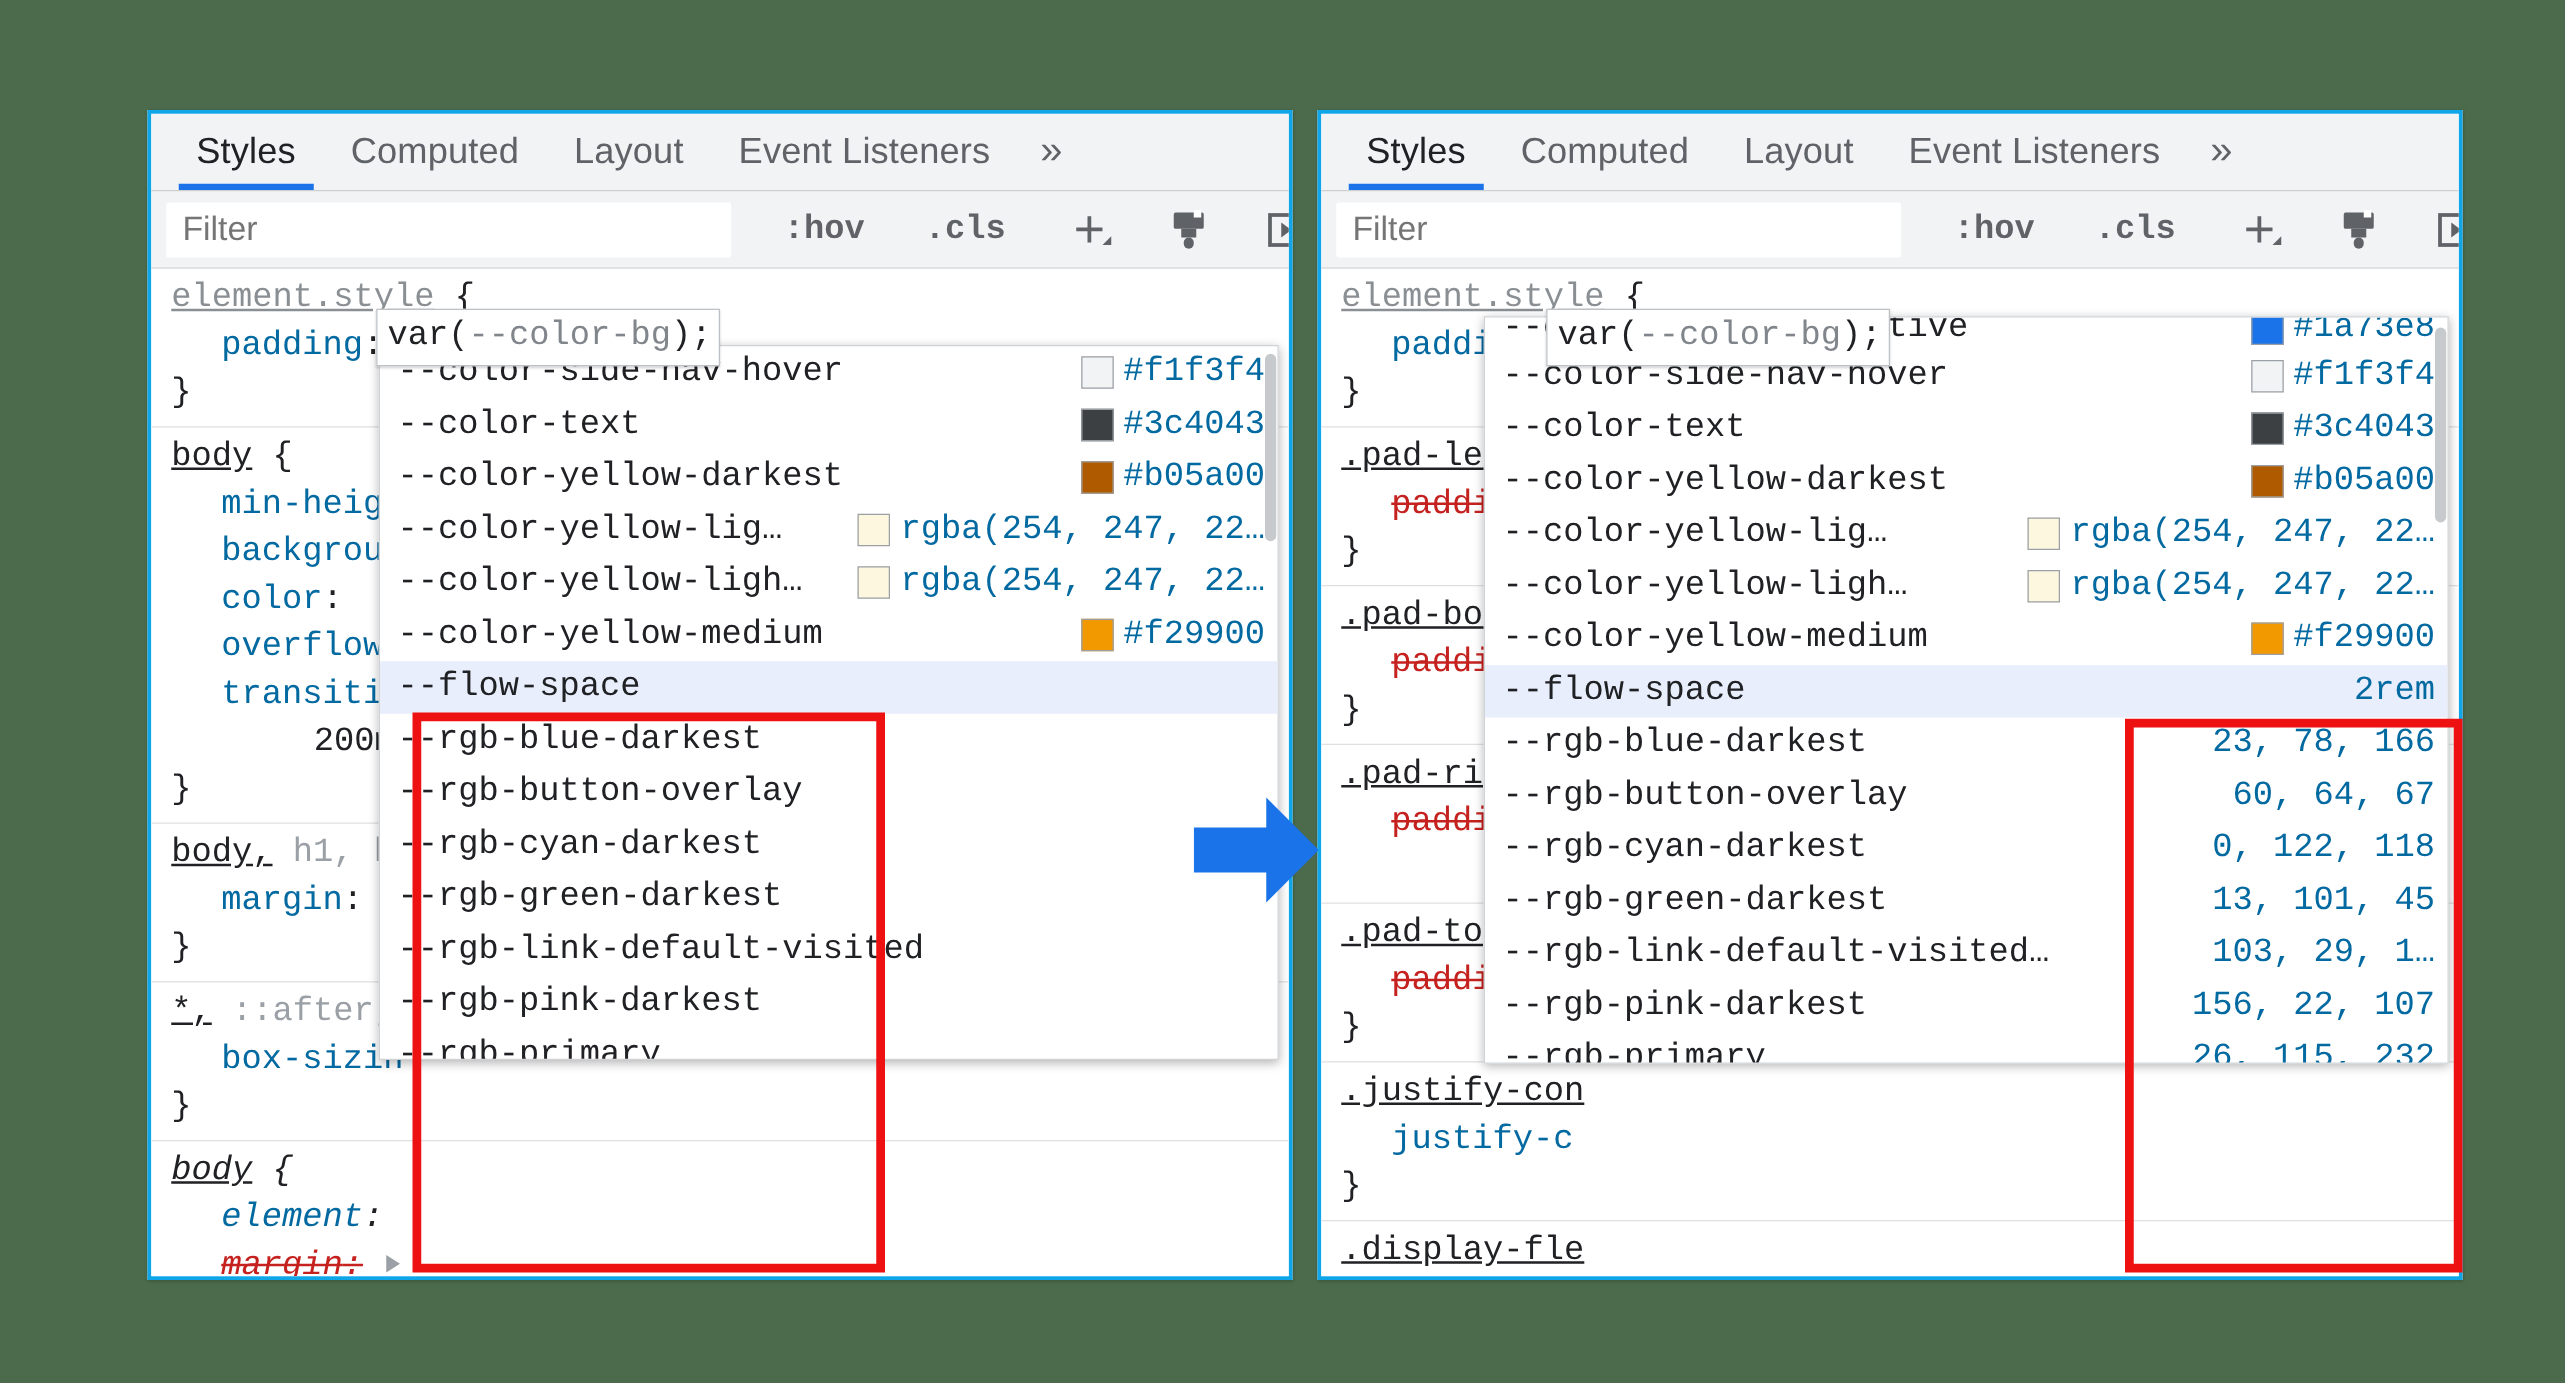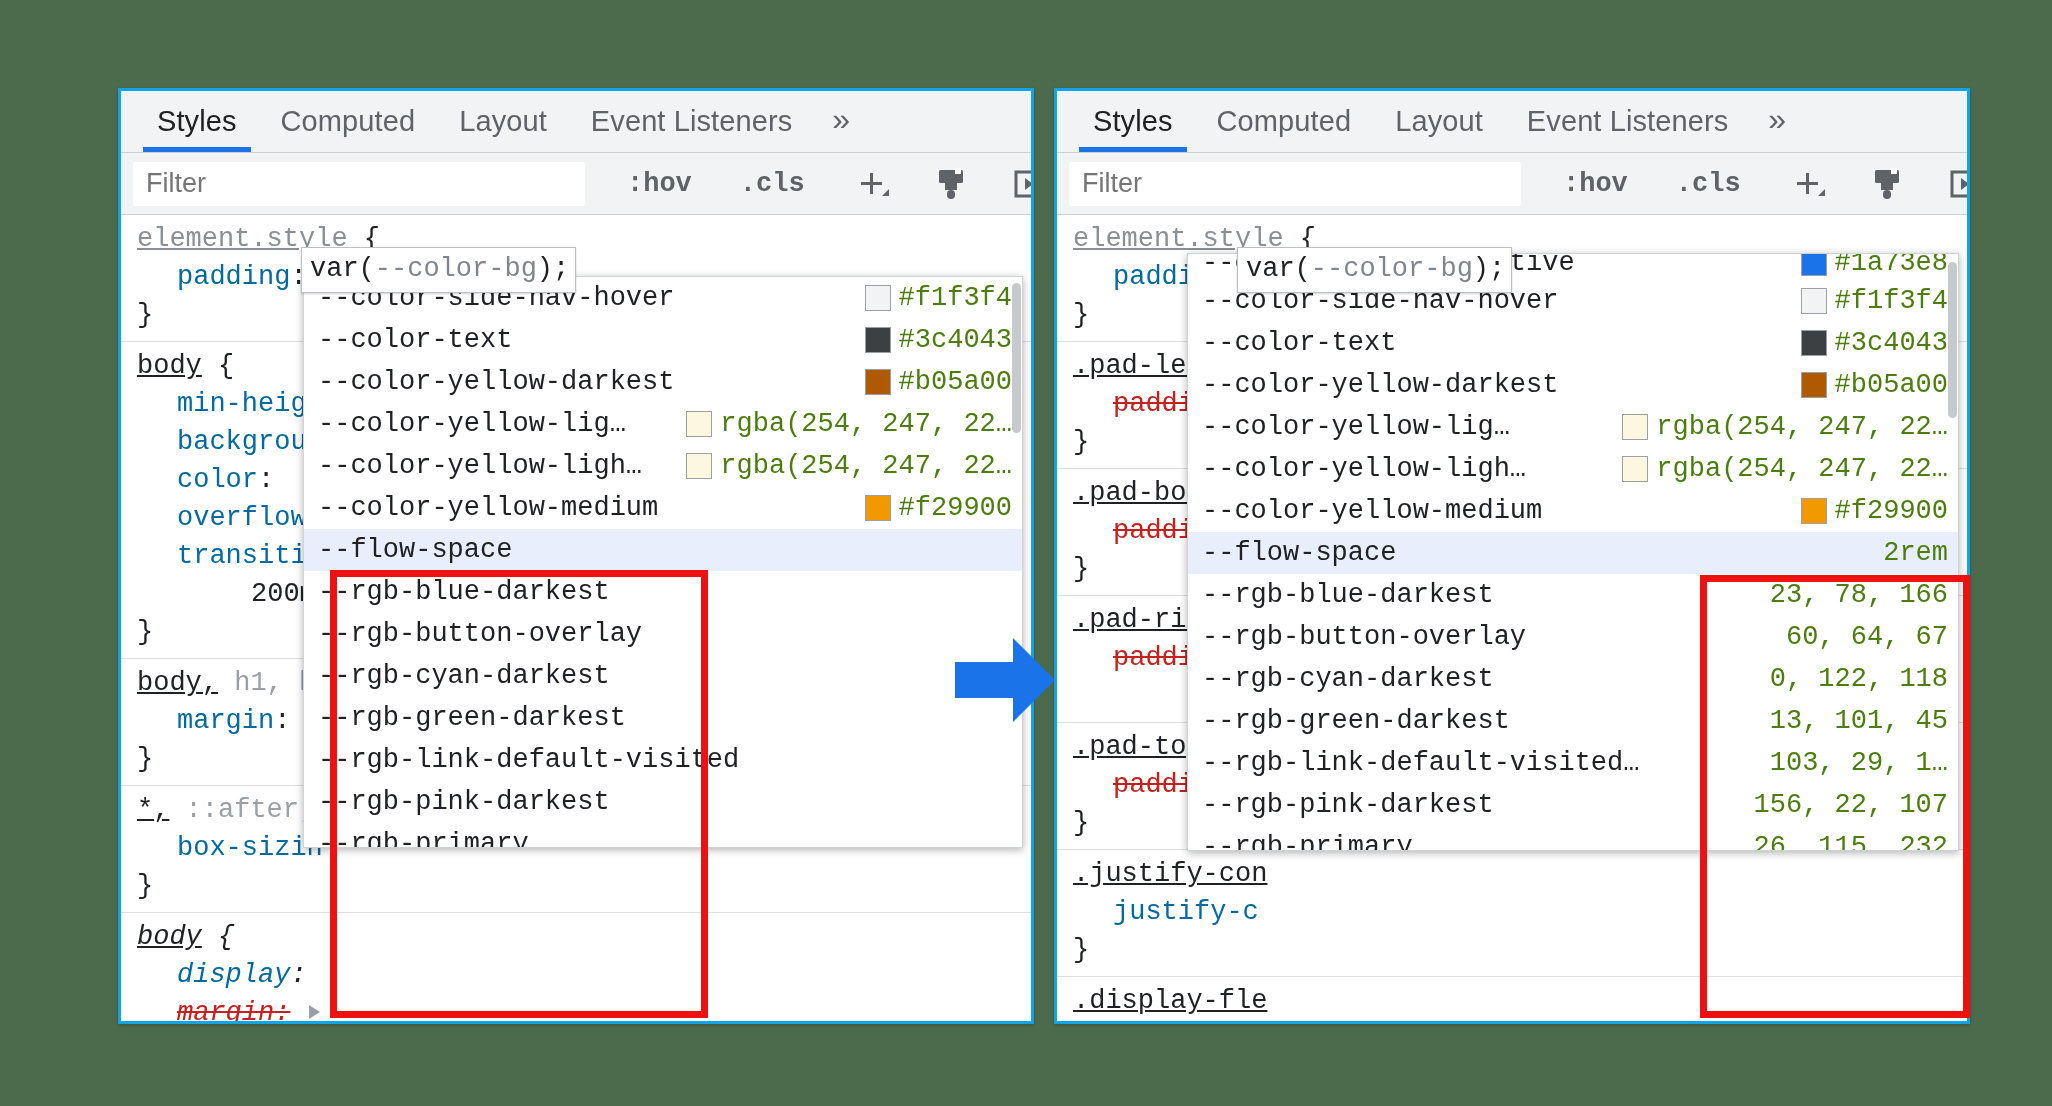--- a/index.html
+++ b/index.html
@@ -203,21 +203,21 @@
   .ac-name {
     flex: 1 1 auto;
     overflow: hidden;
     color: #202124;
   }
   .ac-val {
     flex: 0 0 auto;
     display: flex;
     align-items: center;
     justify-content: flex-end;
-    color: #4d7c0f;
+    color: #0369a1;
     margin-left: 14px;
   }
   .ac-sw {
     display: inline-block;
     width: 24px; height: 24px;
     border: 1px solid #9aa0a6;
     margin-right: 8px;
     flex: 0 0 auto;
   }
   .ac-scroll {
@@ -323,21 +323,21 @@
       </div>
 
       <div class="rule">
         <div class="ln"><span class="sel">*,</span> <span class="sel-dim">::after,</span></div>
         <div class="ln ind"><span class="prop">box-sizin</span></div>
         <div class="ln"><span class="brace">}</span></div>
       </div>
 
       <div class="rule">
         <div class="ln italic"><span class="sel">body</span> <span class="brace">{</span></div>
-        <div class="ln ind italic"><span class="prop">display</span><span class="brace">:</span></div>
+        <div class="ln ind italic"><span class="prop">element</span><span class="brace">:</span></div>
         <div class="ln ind italic"><span class="struck">margin<span style="color:#c5221f">:</span></span> <span class="tri"></span></div>
       </div>
 
       <div class="edit-chip" style="left:180px; top:32px;">
         <span>var(</span><span class="varname">--color-bg</span><span>)</span><span class="semi">;</span>
       </div>
 
       <div class="ac" id="ac-left" style="left:182px; top:61px; width:718px; height:570px;">
         <div id="ac-left-rows">
             <div class="ac-row">

